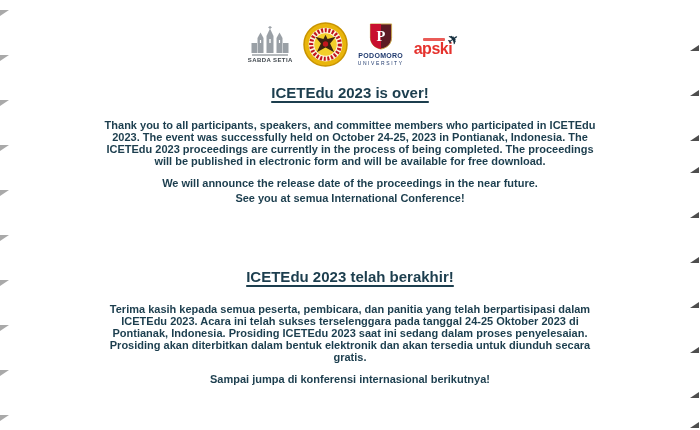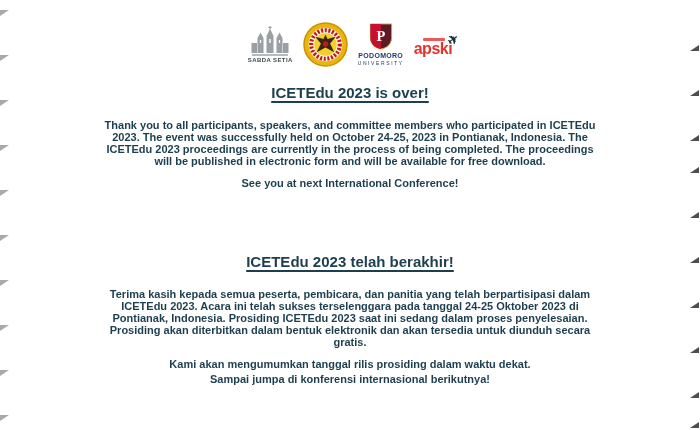--- a/index.html
+++ b/index.html
@@ -124,26 +124,26 @@
         </div>
       </div>
 
     </div>
 
     <div class="section-heading heading-en">ICETEdu 2023 is over!</div>
 
     <div class="para">Thank you to all participants, speakers, and committee members who participated in ICETEdu 2023. The event was successfully held on October 24-25, 2023 in Pontianak, Indonesia. The ICETEdu 2023 proceedings are currently in the process of being completed. The proceedings will be published in electronic form and will be available for free download.</div>
 
     <div class="para-pair">
-      <div class="line">See you at next International Conference!</div>
+      <div class="line">We will announce the release date of the proceedings in the near future.</div>
+      <div class="line">See you at semua International Conference!</div>
     </div>
 
     <div class="section-heading heading-id">ICETEdu 2023 telah berakhir!</div>
 
     <div class="para">Terima kasih kepada semua peserta, pembicara, dan panitia yang telah berpartisipasi dalam ICETEdu 2023. Acara ini telah sukses terselenggara pada tanggal 24-25 Oktober 2023 di Pontianak, Indonesia. Prosiding ICETEdu 2023 saat ini sedang dalam proses penyelesaian. Prosiding akan diterbitkan dalam bentuk elektronik dan akan tersedia untuk diunduh secara gratis.</div>
 
     <div class="para-pair">
-      <div class="line">Kami akan mengumumkan tanggal rilis prosiding dalam waktu dekat.</div>
       <div class="line">Sampai jumpa di konferensi internasional berikutnya!</div>
     </div>
 
   </div>
 </div>
 
 </body></html>

